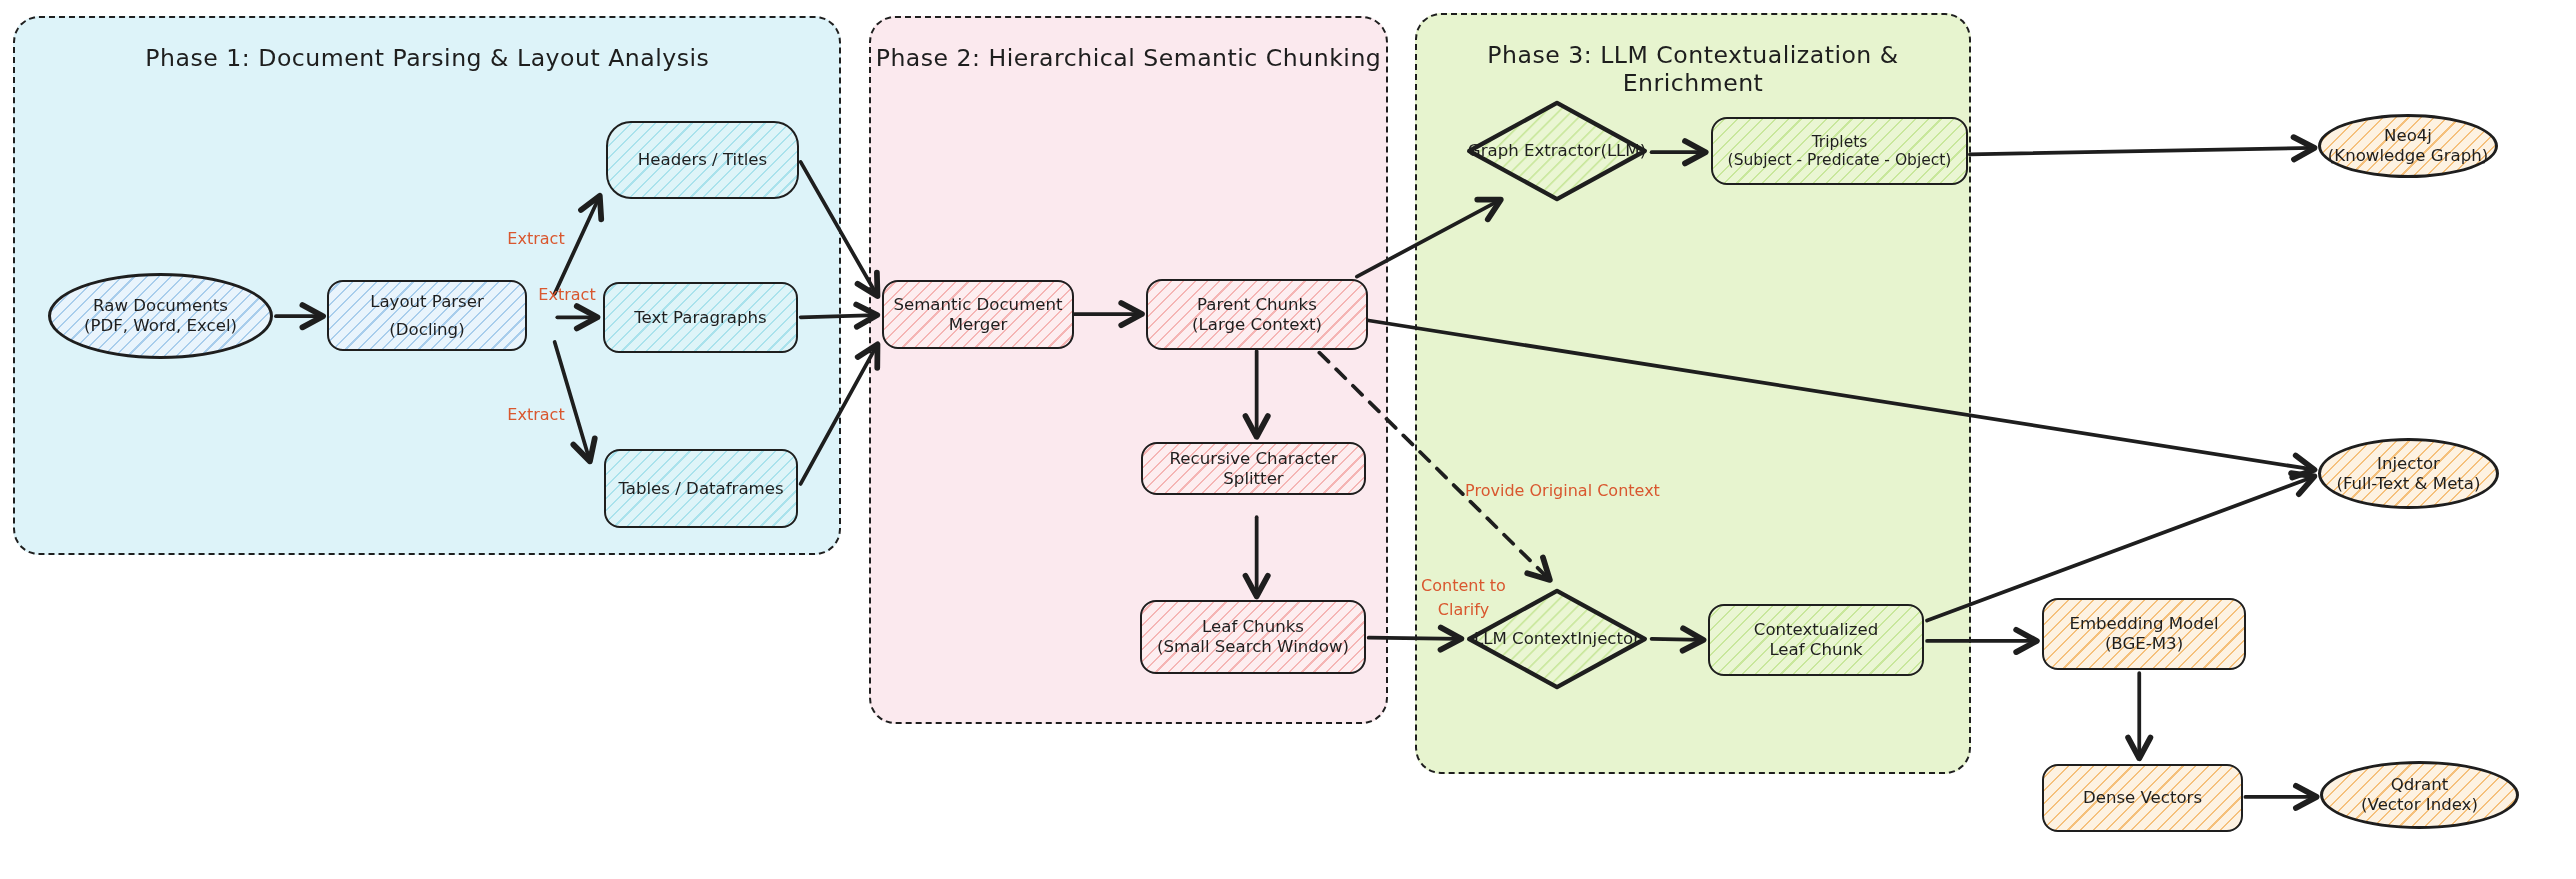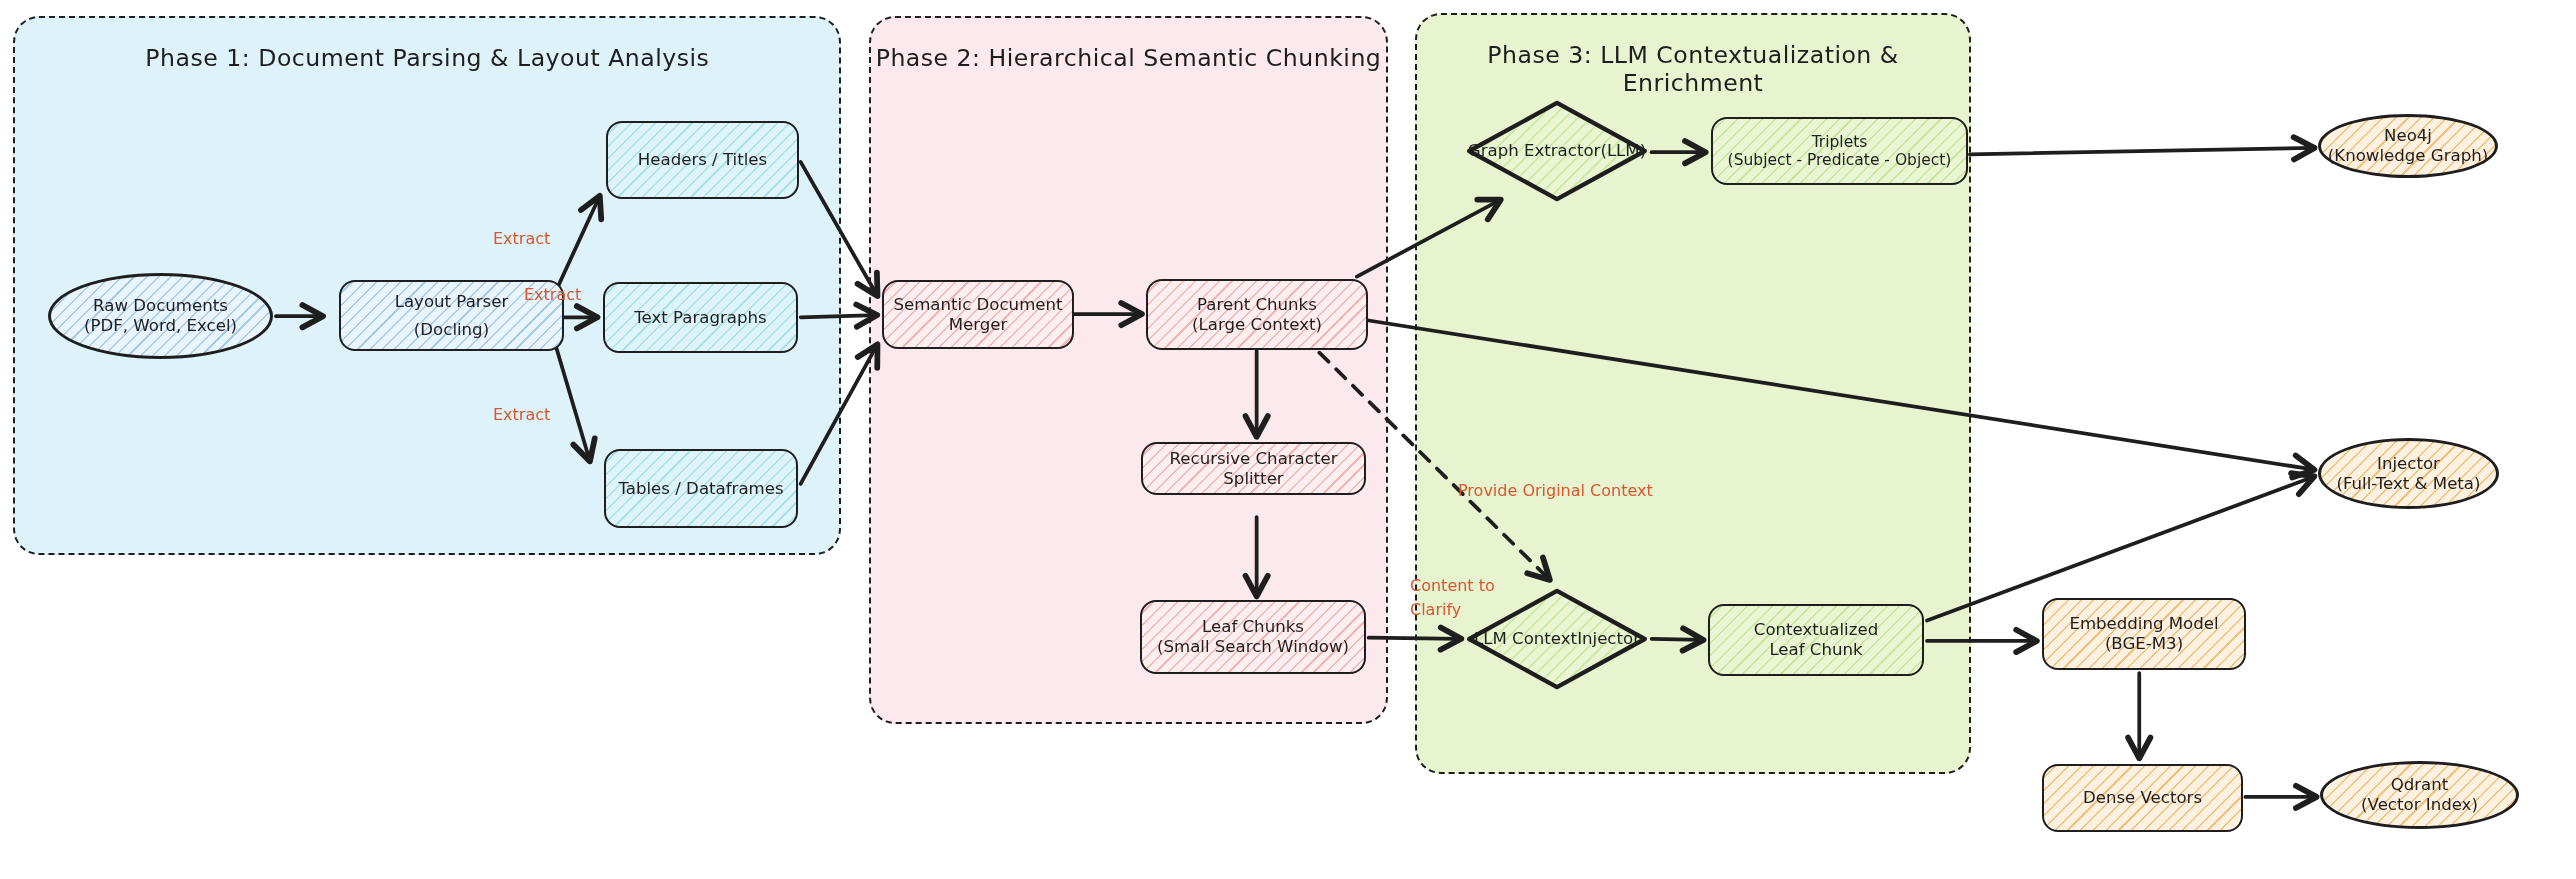--- a/index.html
+++ b/index.html
@@ -33,21 +33,21 @@
   .hatch-cyan{background:repeating-linear-gradient(135deg,transparent 0 7px,var(--node-cyan-hatch) 7px 8.6px),var(--node-cyan-bg);}
   .hatch-pink{background:repeating-linear-gradient(135deg,transparent 0 7px,var(--node-pink-hatch) 7px 8.6px),var(--node-pink-bg);}
   .hatch-green{background:repeating-linear-gradient(135deg,transparent 0 7.5px,var(--node-green-hatch) 7.5px 9px),var(--node-green-bg);}
   .hatch-orange{background:repeating-linear-gradient(135deg,transparent 0 7.5px,var(--node-orange-hatch) 7.5px 9px),var(--node-orange-bg);}
   .diamond{position:absolute;}
   .diamond .dtext{
     position:absolute;inset:0;display:flex;flex-direction:row;align-items:center;justify-content:center;
     font-size:16.6px;line-height:1.18;text-align:center;white-space:nowrap;
   }
   .edge-label{
-    position:absolute;color:var(--label-accent);font-size:16px;text-align:left;white-space:nowrap;
+    position:absolute;color:var(--label-accent);font-size:16px;text-align:center;white-space:nowrap;
   }
   #edges{position:absolute;left:0;top:0;width:2576px;height:880px;pointer-events:none;}
 </style>
 </head>
 <body>
 
 <div id="canvas">
 
   <div class="phase" style="left:13.4px;top:16px;width:828px;height:539px;background:var(--phase1-bg);">
     <div class="phase-title">Phase 1: Document Parsing &amp; Layout Analysis</div>
@@ -91,25 +91,25 @@
       <path d="M3596,1196 L3798,1196" marker-end="url(#arrow)"></path>
       <path d="M3992,1256 L3992,1412" marker-end="url(#arrow)"></path>
       <path d="M4190,1487 L4320,1487" marker-end="url(#arrow)"></path>
     </g>
   </svg>
 
   <div class="node ellipse hatch-blue" style="left:48px;top:273px;width:225px;height:86px;">
     <span>Raw Documents</span>
     <span>(PDF, Word, Excel)</span>
   </div>
-  <div class="node hatch-blue" style="left:339px;top:280px;width:225px;height:71px;gap:8px;">
+  <div class="node hatch-blue" style="left:327px;top:280px;width:200px;height:71px;gap:8px;">
     <span>Layout Parser</span>
     <span>(Docling)</span>
   </div>
-  <div class="node hatch-cyan" style="left:606px;top:121px;width:193px;height:78px;">
+  <div class="node hatch-cyan" style="left:606px;top:121px;width:193px;height:78px;border-radius:25px;">
     <span>Headers / Titles</span>
   </div>
   <div class="node hatch-cyan" style="left:603px;top:282px;width:195px;height:71px;">
     <span>Text Paragraphs</span>
   </div>
   <div class="node hatch-cyan" style="left:604px;top:449px;width:194px;height:79px;">
     <span>Tables / Dataframes</span>
   </div>
   <div class="edge-label" style="left:493px;top:229px;width:86px;">Extract</div>
   <div class="edge-label" style="left:524px;top:285px;width:86px;">Extract</div>

